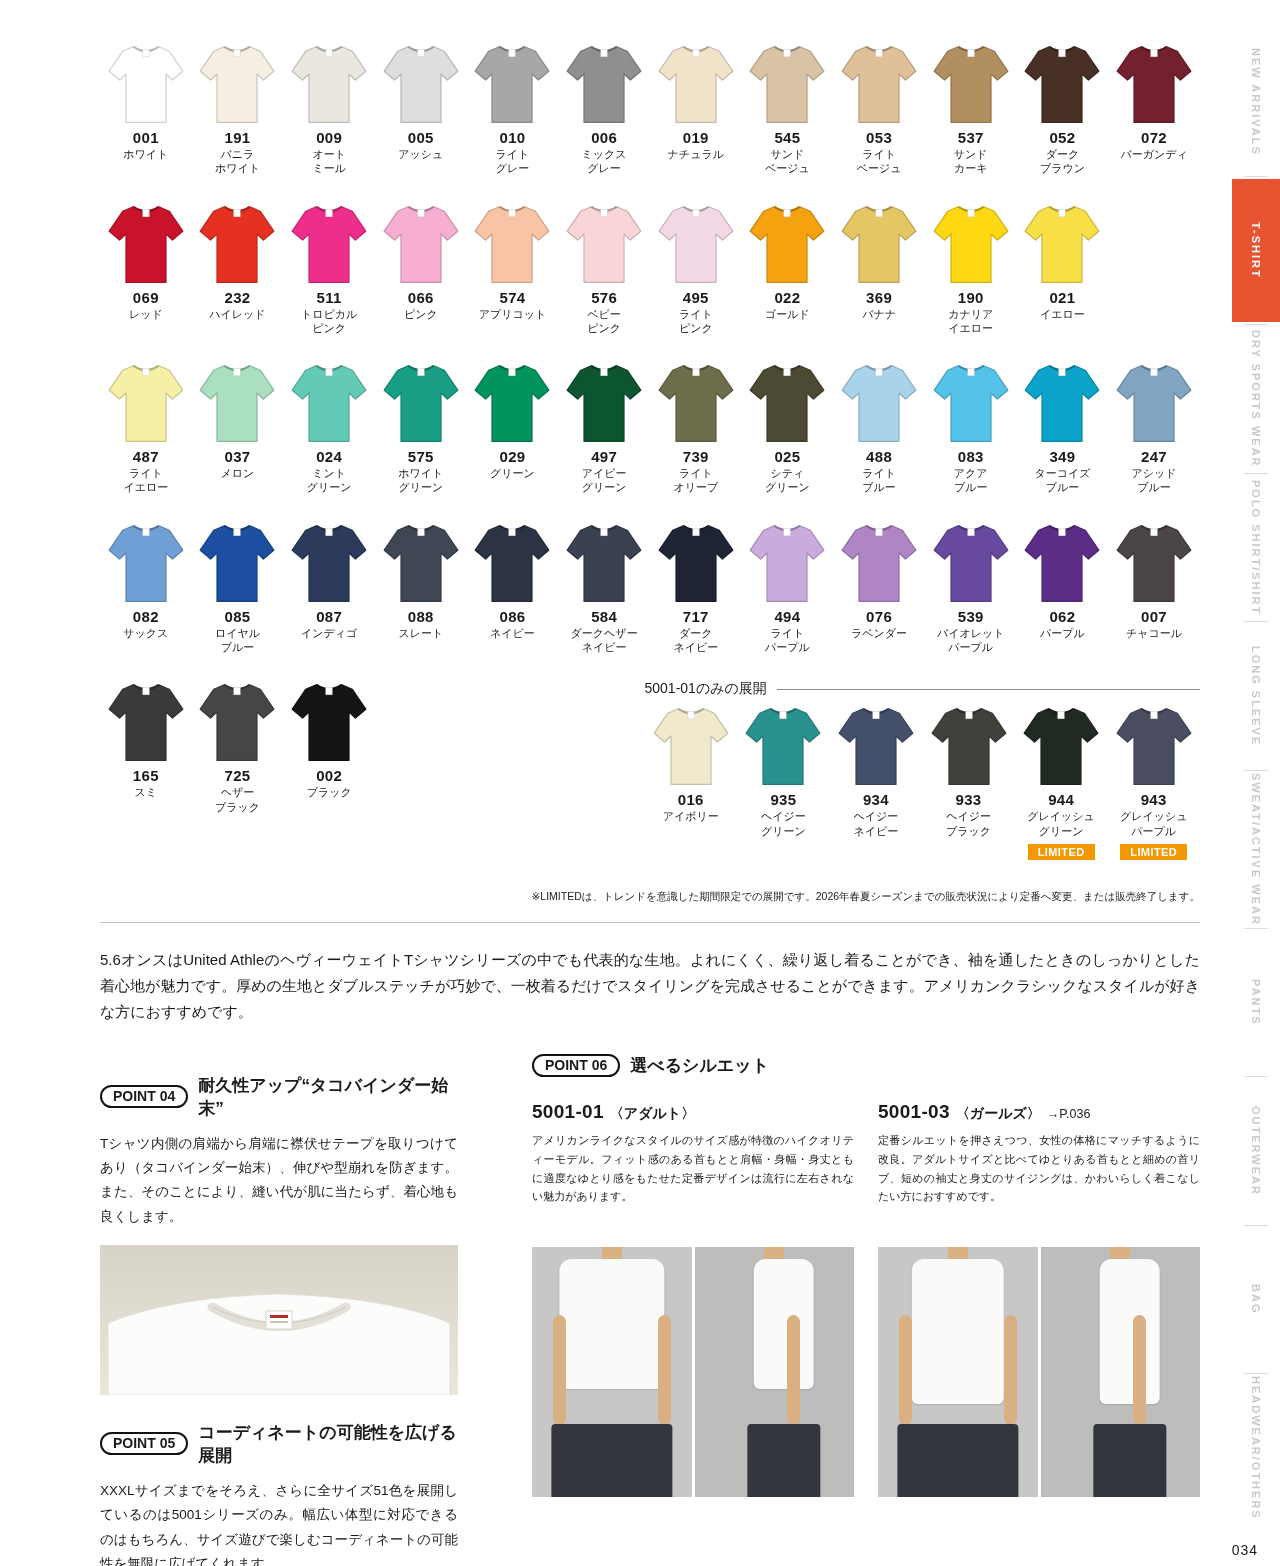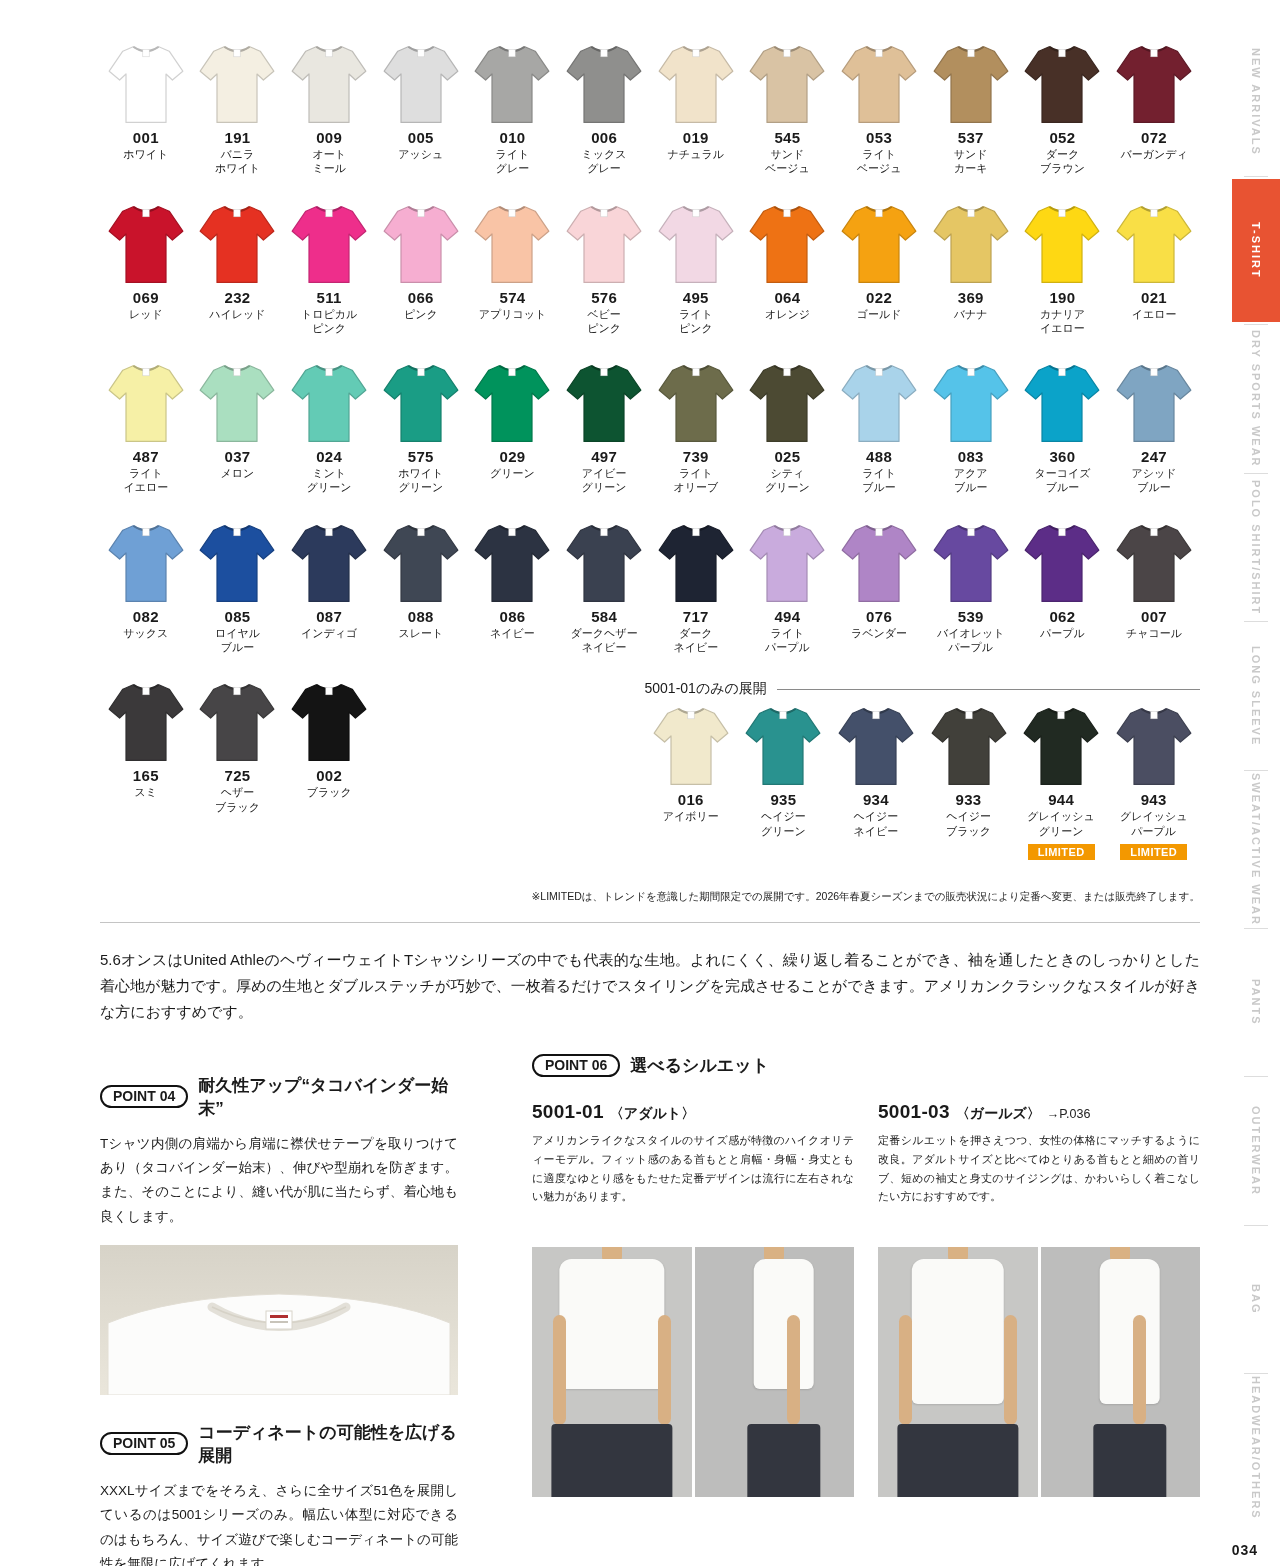--- a/index.html
+++ b/index.html
@@ -70,21 +70,21 @@
 
   
   .sidebar{position:absolute;right:0;top:0;width:48px;height:1566px;
     display:flex;flex-direction:column;padding:30px 0 46px;box-sizing:border-box;background:#fff;}
   .sidebar-tab{flex:1;display:flex;align-items:center;justify-content:center;}
   .sidebar-tab span{writing-mode:vertical-rl;text-orientation:mixed;
     letter-spacing:2px;font-size:11px;font-weight:700;color:#c9c9c9;white-space:nowrap;}
   .sidebar-tab.active span{color:#fff;}
   .sidebar-divider{height:1px;width:24px;background:#ddd;margin:2px auto;}
 
-  .page-number{position:absolute;right:22px;bottom:8px;font-weight:700;
+  .page-number{position:absolute;right:22px;bottom:8px;font-weight:400;
     font-size:14px;letter-spacing:1px;z-index:5;background:#fff;padding-left:4px;}
 </style>
 </head>
 <body>
 
 <div class="page">
   <div class="main">
 
     <div id="swatch-grid">
         <div class="swatch-row">
@@ -283,29 +283,20 @@
     <svg class="tee" viewBox="0 0 100 104">
       <path class="tee-body" stroke-width="1.5" stroke-linejoin="round" d="M50,11 C44,11 38,8.5 34,5.5 L21,11 L4,36 L17,47 L25,39.5 L25,100 L75,100 L75,39.5 L83,47 L96,36 L79,11 L66,5.5 C62,8.5 56,11 50,11 Z" fill="#f2d8e4" stroke="rgb(198,177,187)"></path>
       <path class="tee-collar" fill="none" stroke-width="2.5" stroke-linecap="round" d="M35,6 Q50,16 65,6" stroke="rgb(174,156,164)"></path>
       <rect class="tee-tag" x="46" y="9" width="8" height="9" fill="#ffffff" stroke="#cccccc" stroke-width="0.6"></rect>
     </svg>
     <div class="code">495</div>
     <div class="name">ライト
 ピンク</div>
   </div>
 
-  <div class="cell">
-    <svg class="tee" viewBox="0 0 100 104">
-      <path class="tee-body" stroke-width="1.5" stroke-linejoin="round" d="M50,11 C44,11 38,8.5 34,5.5 L21,11 L4,36 L17,47 L25,39.5 L25,100 L75,100 L75,39.5 L83,47 L96,36 L79,11 L66,5.5 C62,8.5 56,11 50,11 Z" fill="#ee7214" stroke="rgb(195,93,16)"></path>
-      <path class="tee-collar" fill="none" stroke-width="2.5" stroke-linecap="round" d="M35,6 Q50,16 65,6" stroke="rgb(171,82,14)"></path>
-      <rect class="tee-tag" x="46" y="9" width="8" height="9" fill="#ffffff" stroke="#cccccc" stroke-width="0.6"></rect>
-    </svg>
-    <div class="code">064</div>
-    <div class="name">オレンジ</div>
-  </div>
 
   <div class="cell">
     <svg class="tee" viewBox="0 0 100 104">
       <path class="tee-body" stroke-width="1.5" stroke-linejoin="round" d="M50,11 C44,11 38,8.5 34,5.5 L21,11 L4,36 L17,47 L25,39.5 L25,100 L75,100 L75,39.5 L83,47 L96,36 L79,11 L66,5.5 C62,8.5 56,11 50,11 Z" fill="#f5a211" stroke="rgb(201,133,14)"></path>
       <path class="tee-collar" fill="none" stroke-width="2.5" stroke-linecap="round" d="M35,6 Q50,16 65,6" stroke="rgb(176,117,12)"></path>
       <rect class="tee-tag" x="46" y="9" width="8" height="9" fill="#ffffff" stroke="#cccccc" stroke-width="0.6"></rect>
     </svg>
     <div class="code">022</div>
     <div class="name">ゴールド</div>
   </div>
@@ -449,21 +440,21 @@
     <div class="name">アクア
 ブルー</div>
   </div>
 
   <div class="cell">
     <svg class="tee" viewBox="0 0 100 104">
       <path class="tee-body" stroke-width="1.5" stroke-linejoin="round" d="M50,11 C44,11 38,8.5 34,5.5 L21,11 L4,36 L17,47 L25,39.5 L25,100 L75,100 L75,39.5 L83,47 L96,36 L79,11 L66,5.5 C62,8.5 56,11 50,11 Z" fill="#0ba3c9" stroke="rgb(9,134,165)"></path>
       <path class="tee-collar" fill="none" stroke-width="2.5" stroke-linecap="round" d="M35,6 Q50,16 65,6" stroke="rgb(8,117,145)"></path>
       <rect class="tee-tag" x="46" y="9" width="8" height="9" fill="#ffffff" stroke="#cccccc" stroke-width="0.6"></rect>
     </svg>
-    <div class="code">360</div>
+    <div class="code">349</div>
     <div class="name">ターコイズ
 ブルー</div>
   </div>
 
   <div class="cell">
     <svg class="tee" viewBox="0 0 100 104">
       <path class="tee-body" stroke-width="1.5" stroke-linejoin="round" d="M50,11 C44,11 38,8.5 34,5.5 L21,11 L4,36 L17,47 L25,39.5 L25,100 L75,100 L75,39.5 L83,47 L96,36 L79,11 L66,5.5 C62,8.5 56,11 50,11 Z" fill="#7fa5c2" stroke="rgb(104,135,159)"></path>
       <path class="tee-collar" fill="none" stroke-width="2.5" stroke-linecap="round" d="M35,6 Q50,16 65,6" stroke="rgb(91,119,140)"></path>
       <rect class="tee-tag" x="46" y="9" width="8" height="9" fill="#ffffff" stroke="#cccccc" stroke-width="0.6"></rect>
     </svg>

